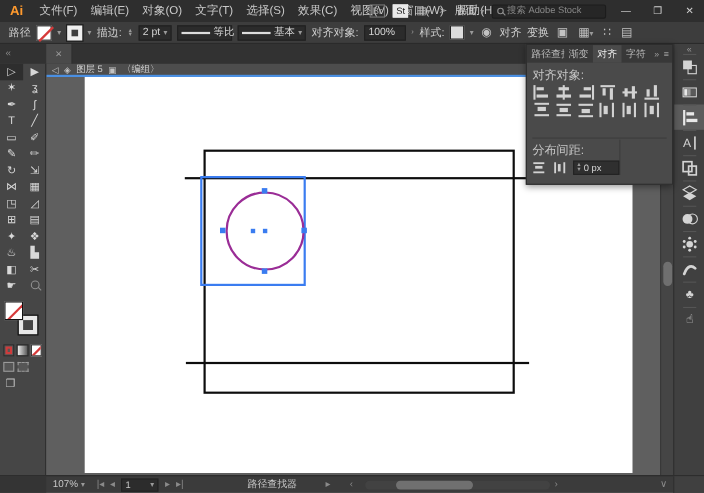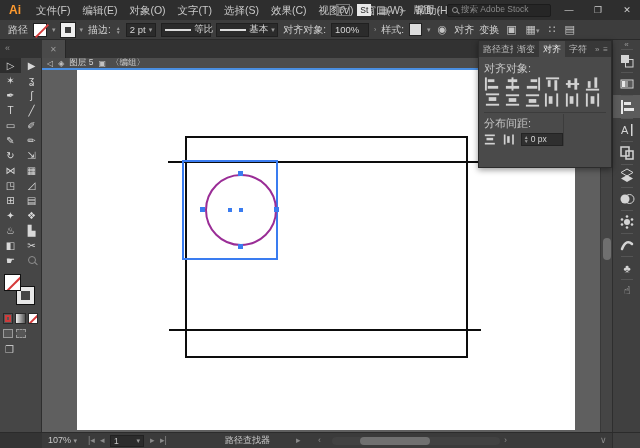--- a/index.html
+++ b/index.html
@@ -80,21 +80,21 @@
   
   .alignpanel { position:absolute; left:478px; top:40px; width:134px; height:128px; background:#4a4a4a; border:1px solid #2c2c2c; box-shadow:0 2px 6px rgba(0,0,0,.4); z-index:5; }
   .ap-tabs { display:flex; height:16px; background:#383838; align-items:stretch; font-size:9px; color:#b9b9b9; }
   .ap-tab { padding:0 4px; line-height:16px; max-width:34px; overflow:hidden; white-space:nowrap; }
   .ap-tab.active { background:#4a4a4a; color:#ececec; }
   .ap-tabs-right { margin-left:auto; display:flex; gap:4px; padding-right:3px; align-items:center; font-size:8px; color:#9d9d9d; }
   .ap-body { padding:2px 5px; }
   .ap-label { font-size:11px; color:#c6c6c6; margin:2px 0 1px; }
   .ap-row { display:flex; gap:3px; margin-bottom:2px; }
   .ap-btn { width:17px; height:14px; display:flex; align-items:center; justify-content:center; }
-  .ap-bottom { display:flex; border-top:1px solid #3c3c3c; margin-top:5px; padding-top:1px; }
+  .ap-bottom { display:flex; border-top:1px solid #3c3c3c; margin-top:18px; padding-top:1px; }
   .ap-bleft { width:80px; border-right:1px solid #3c3c3c; }
   .ap-bright { flex:1; padding-left:5px; }
   .ap-spacerow { display:flex; align-items:center; gap:3px; }
   .ap-field { width:46px; height:13px; background:#2f2f2f; border:1px solid #232323; display:flex; align-items:center; gap:2px; padding:0 2px; font-size:8.5px; color:#d6d6d6; }
   .ap-alignto { display:flex; align-items:center; gap:2px; margin-top:1px; }
 
   
   .dock { position:absolute; left:612px; top:40px; width:28px; height:392px; background:#404040; border-left:1px solid #2e2e2e; }
   .dock-collapse { text-align:center; font-size:8px; color:#9a9a9a; height:9px; line-height:9px; }
   .dock-cell { width:28px; height:23px; display:flex; align-items:center; justify-content:center; position:relative; }

